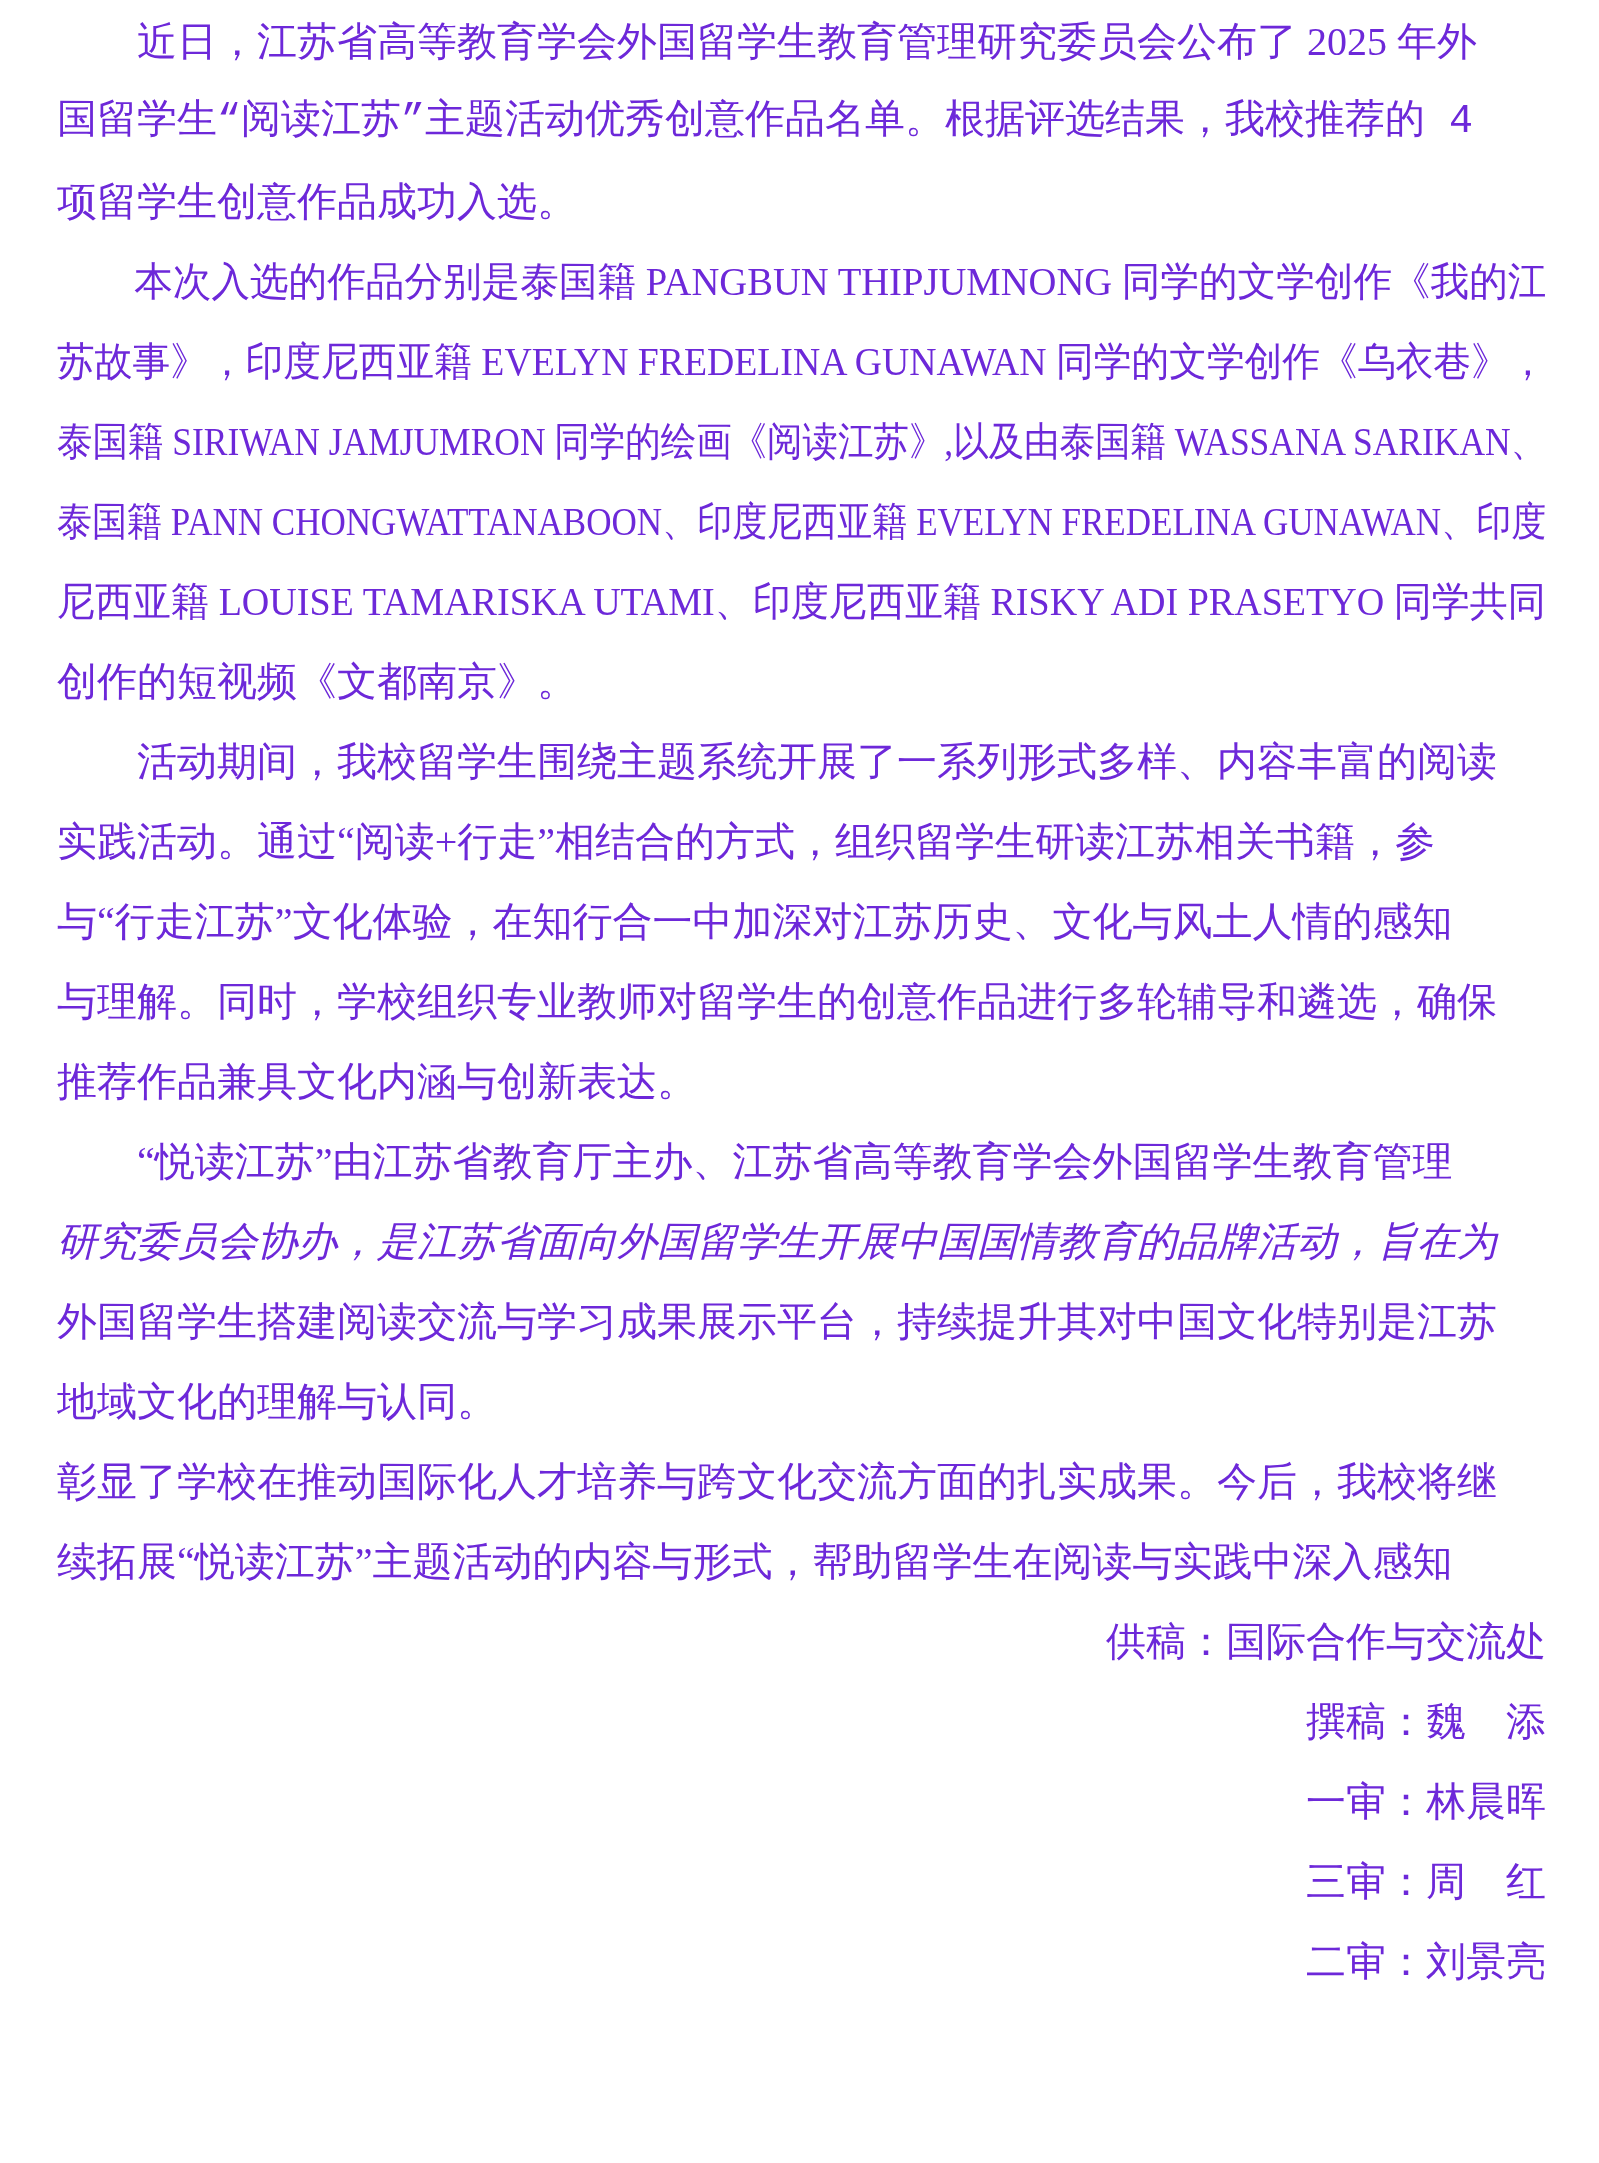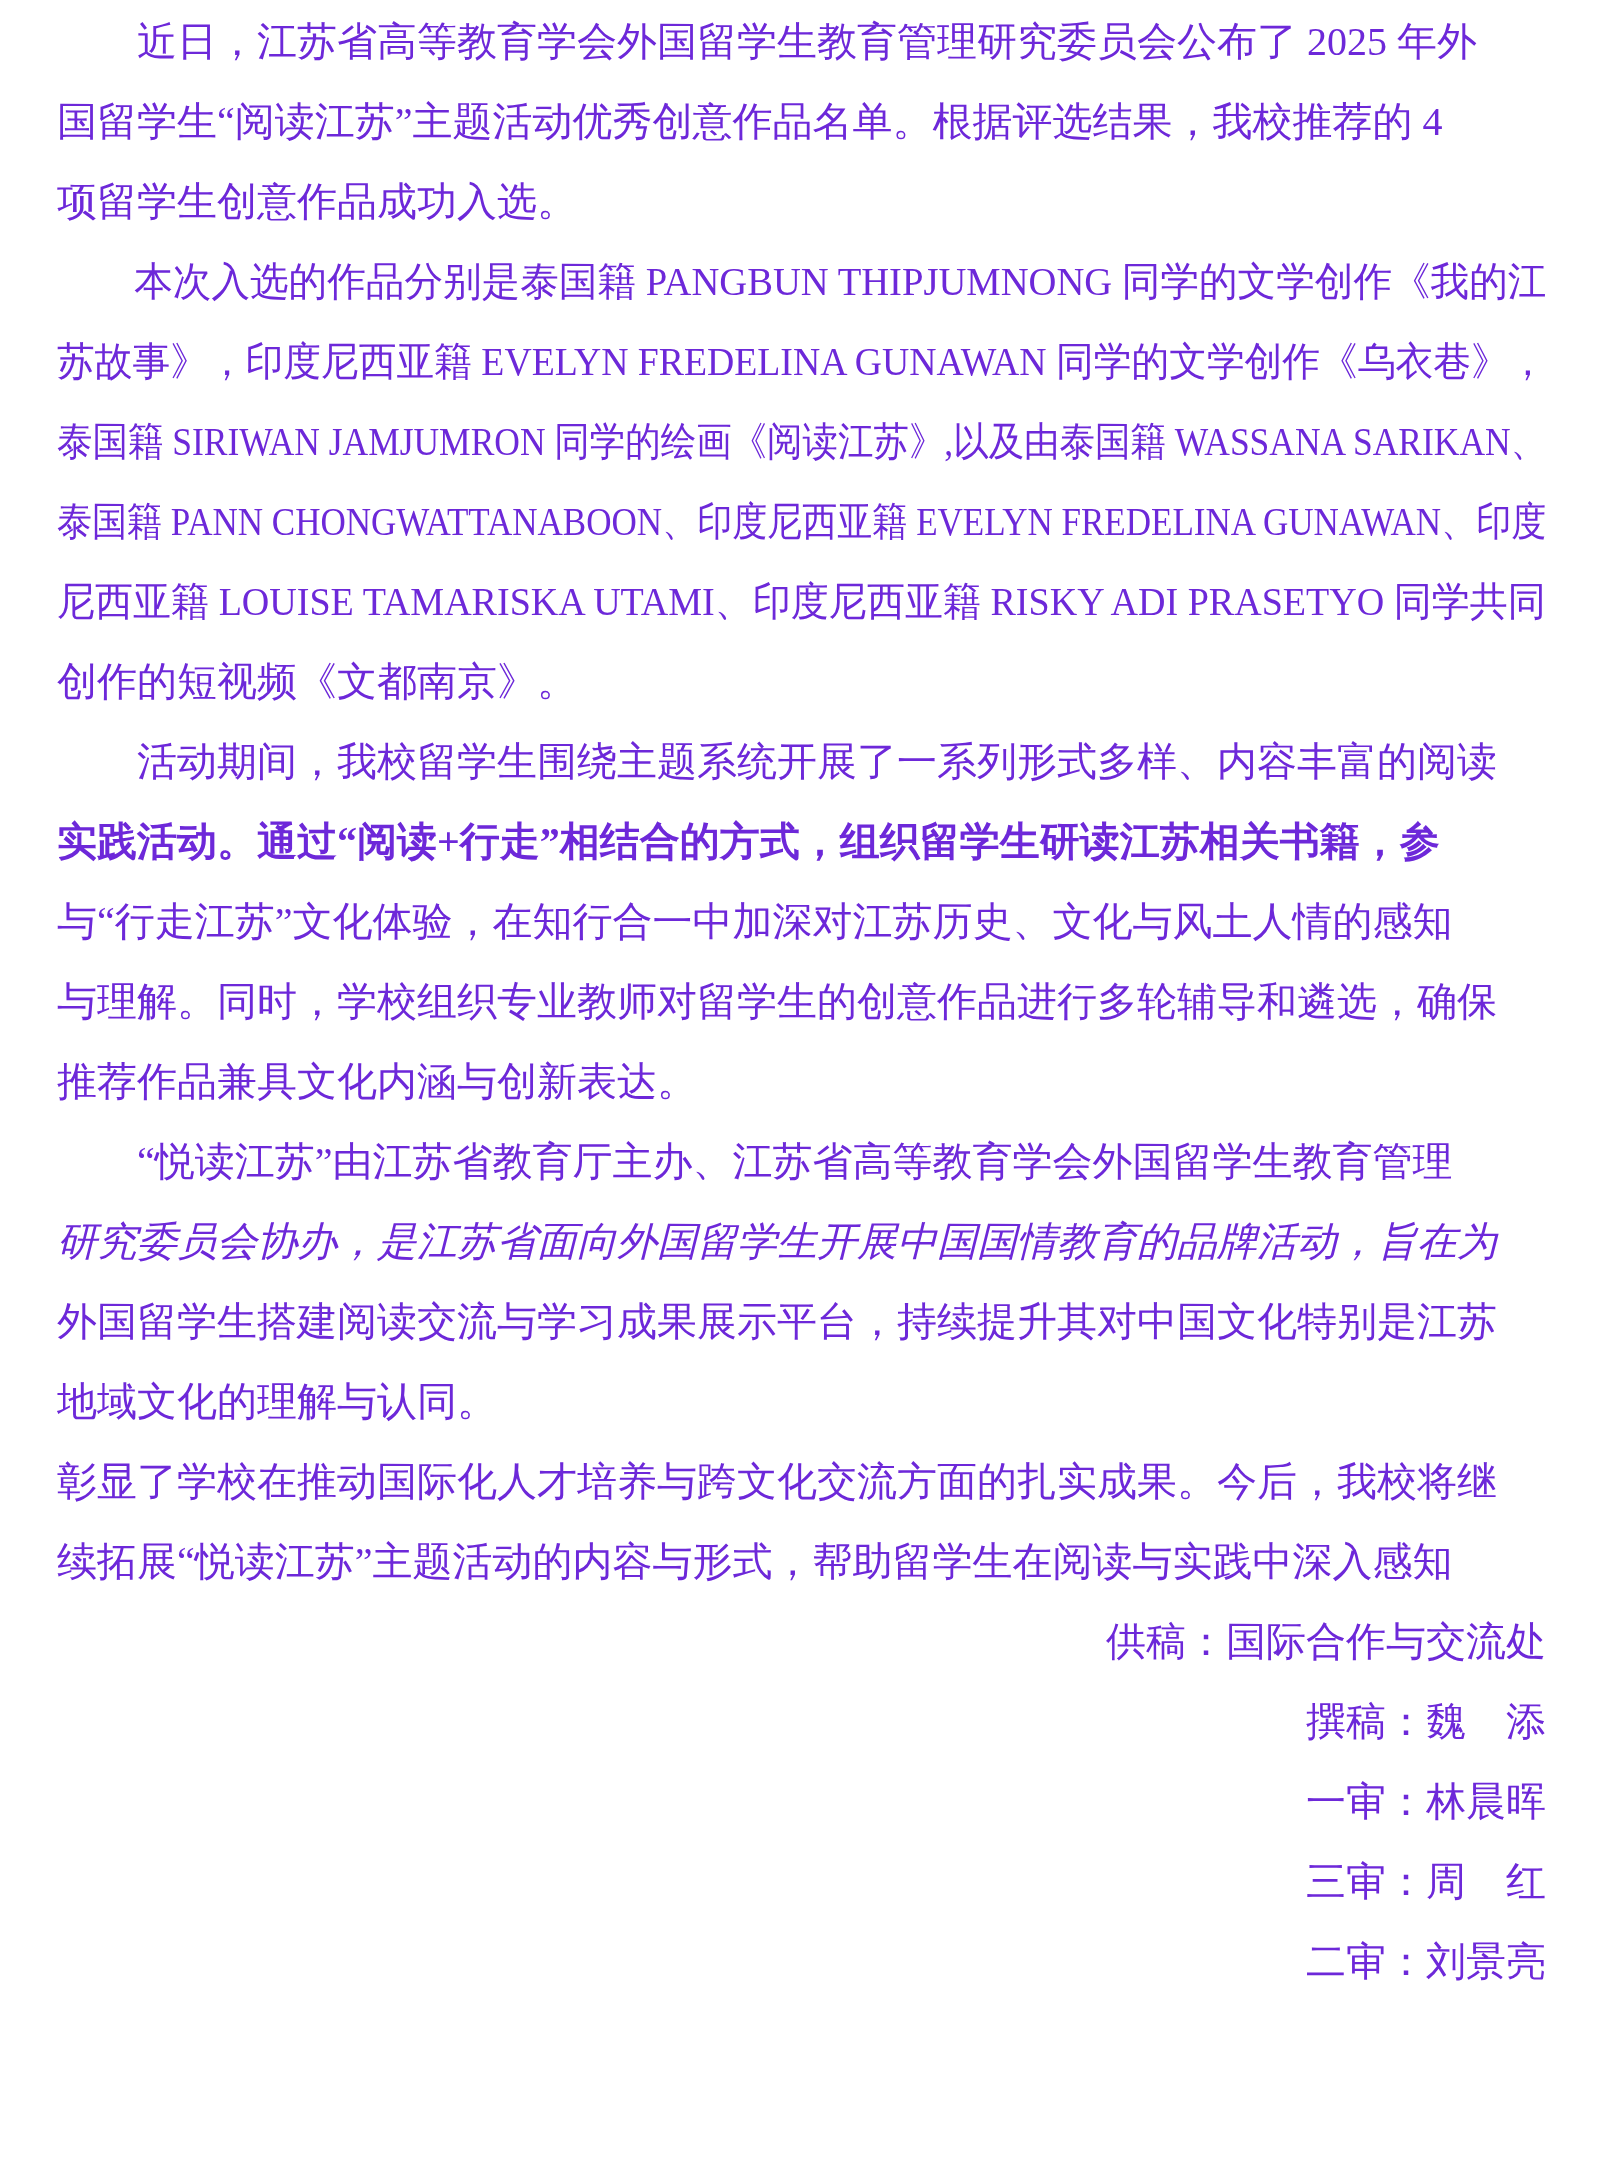--- a/index.html
+++ b/index.html
@@ -33,36 +33,36 @@
     text-align: right;
   }
 </style>
 </head>
 <body>
 
 <div class="page">
 
   <div class="para">
     <div class="ln indent just" style="letter-spacing: 0px;">近日，江苏省高等教育学会外国留学生教育管理研究委员会公布了 2025 年外</div>
-    <div class="ln just" style="letter-spacing: 0px;">国留学生“阅读江苏”主题活动优秀创意作品名单。根据评选结果，我校推荐的 4</div>
+    <div class="ln just" style="letter-spacing: 0px; font-family: Liberation Mono, monospace;">国留学生“阅读江苏”主题活动优秀创意作品名单。根据评选结果，我校推荐的 4</div>
     <div class="ln">项留学生创意作品成功入选。</div>
   </div>
 
   <div class="para">
     <div class="ln indent just" style="transform-origin: 0px 50%; transform: scaleX(0.965003);">本次入选的作品分别是泰国籍 PANGBUN THIPJUMNONG 同学的文学创作《我的江</div>
     <div class="ln just" style="transform-origin: 0px 50%; transform: scaleX(0.943002);">苏故事》，印度尼西亚籍 EVELYN FREDELINA GUNAWAN 同学的文学创作《乌衣巷》，</div>
     <div class="ln just" style="transform-origin: 0px 50%; transform: scaleX(0.88631);">泰国籍 SIRIWAN JAMJUMRON 同学的绘画《阅读江苏》,以及由泰国籍 WASSANA SARIKAN、</div>
     <div class="ln just" style="transform-origin: 0px 50%; transform: scaleX(0.875882);">泰国籍 PANN CHONGWATTANABOON、印度尼西亚籍 EVELYN FREDELINA GUNAWAN、印度</div>
     <div class="ln just" style="transform-origin: 0px 50%; transform: scaleX(0.95083);">尼西亚籍 LOUISE TAMARISKA UTAMI、印度尼西亚籍 RISKY ADI PRASETYO 同学共同</div>
     <div class="ln">创作的短视频《文都南京》。</div>
   </div>
 
   <div class="para">
     <div class="ln indent just" style="letter-spacing: 0px;">活动期间，我校留学生围绕主题系统开展了一系列形式多样、内容丰富的阅读</div>
-    <div class="ln just" style="letter-spacing: 0px; font-weight: bold;">实践活动。通过“阅读+行走”相结合的方式，组织留学生研读江苏相关书籍，参</div>
+    <div class="ln just" style="letter-spacing: 0px;">实践活动。通过“阅读+行走”相结合的方式，组织留学生研读江苏相关书籍，参</div>
     <div class="ln just" style="letter-spacing: 0px;">与“行走江苏”文化体验，在知行合一中加深对江苏历史、文化与风土人情的感知</div>
     <div class="ln just" style="letter-spacing: 0px;">与理解。同时，学校组织专业教师对留学生的创意作品进行多轮辅导和遴选，确保</div>
     <div class="ln">推荐作品兼具文化内涵与创新表达。</div>
   </div>
 
   <div class="para">
     <div class="ln indent just" style="letter-spacing: 0px;">“悦读江苏”由江苏省教育厅主办、江苏省高等教育学会外国留学生教育管理</div>
     <div class="ln just" style="letter-spacing: 0px; font-style: italic;">研究委员会协办，是江苏省面向外国留学生开展中国国情教育的品牌活动，旨在为</div>
     <div class="ln just" style="letter-spacing: 0px;">外国留学生搭建阅读交流与学习成果展示平台，持续提升其对中国文化特别是江苏</div>
     <div class="ln">地域文化的理解与认同。</div>

